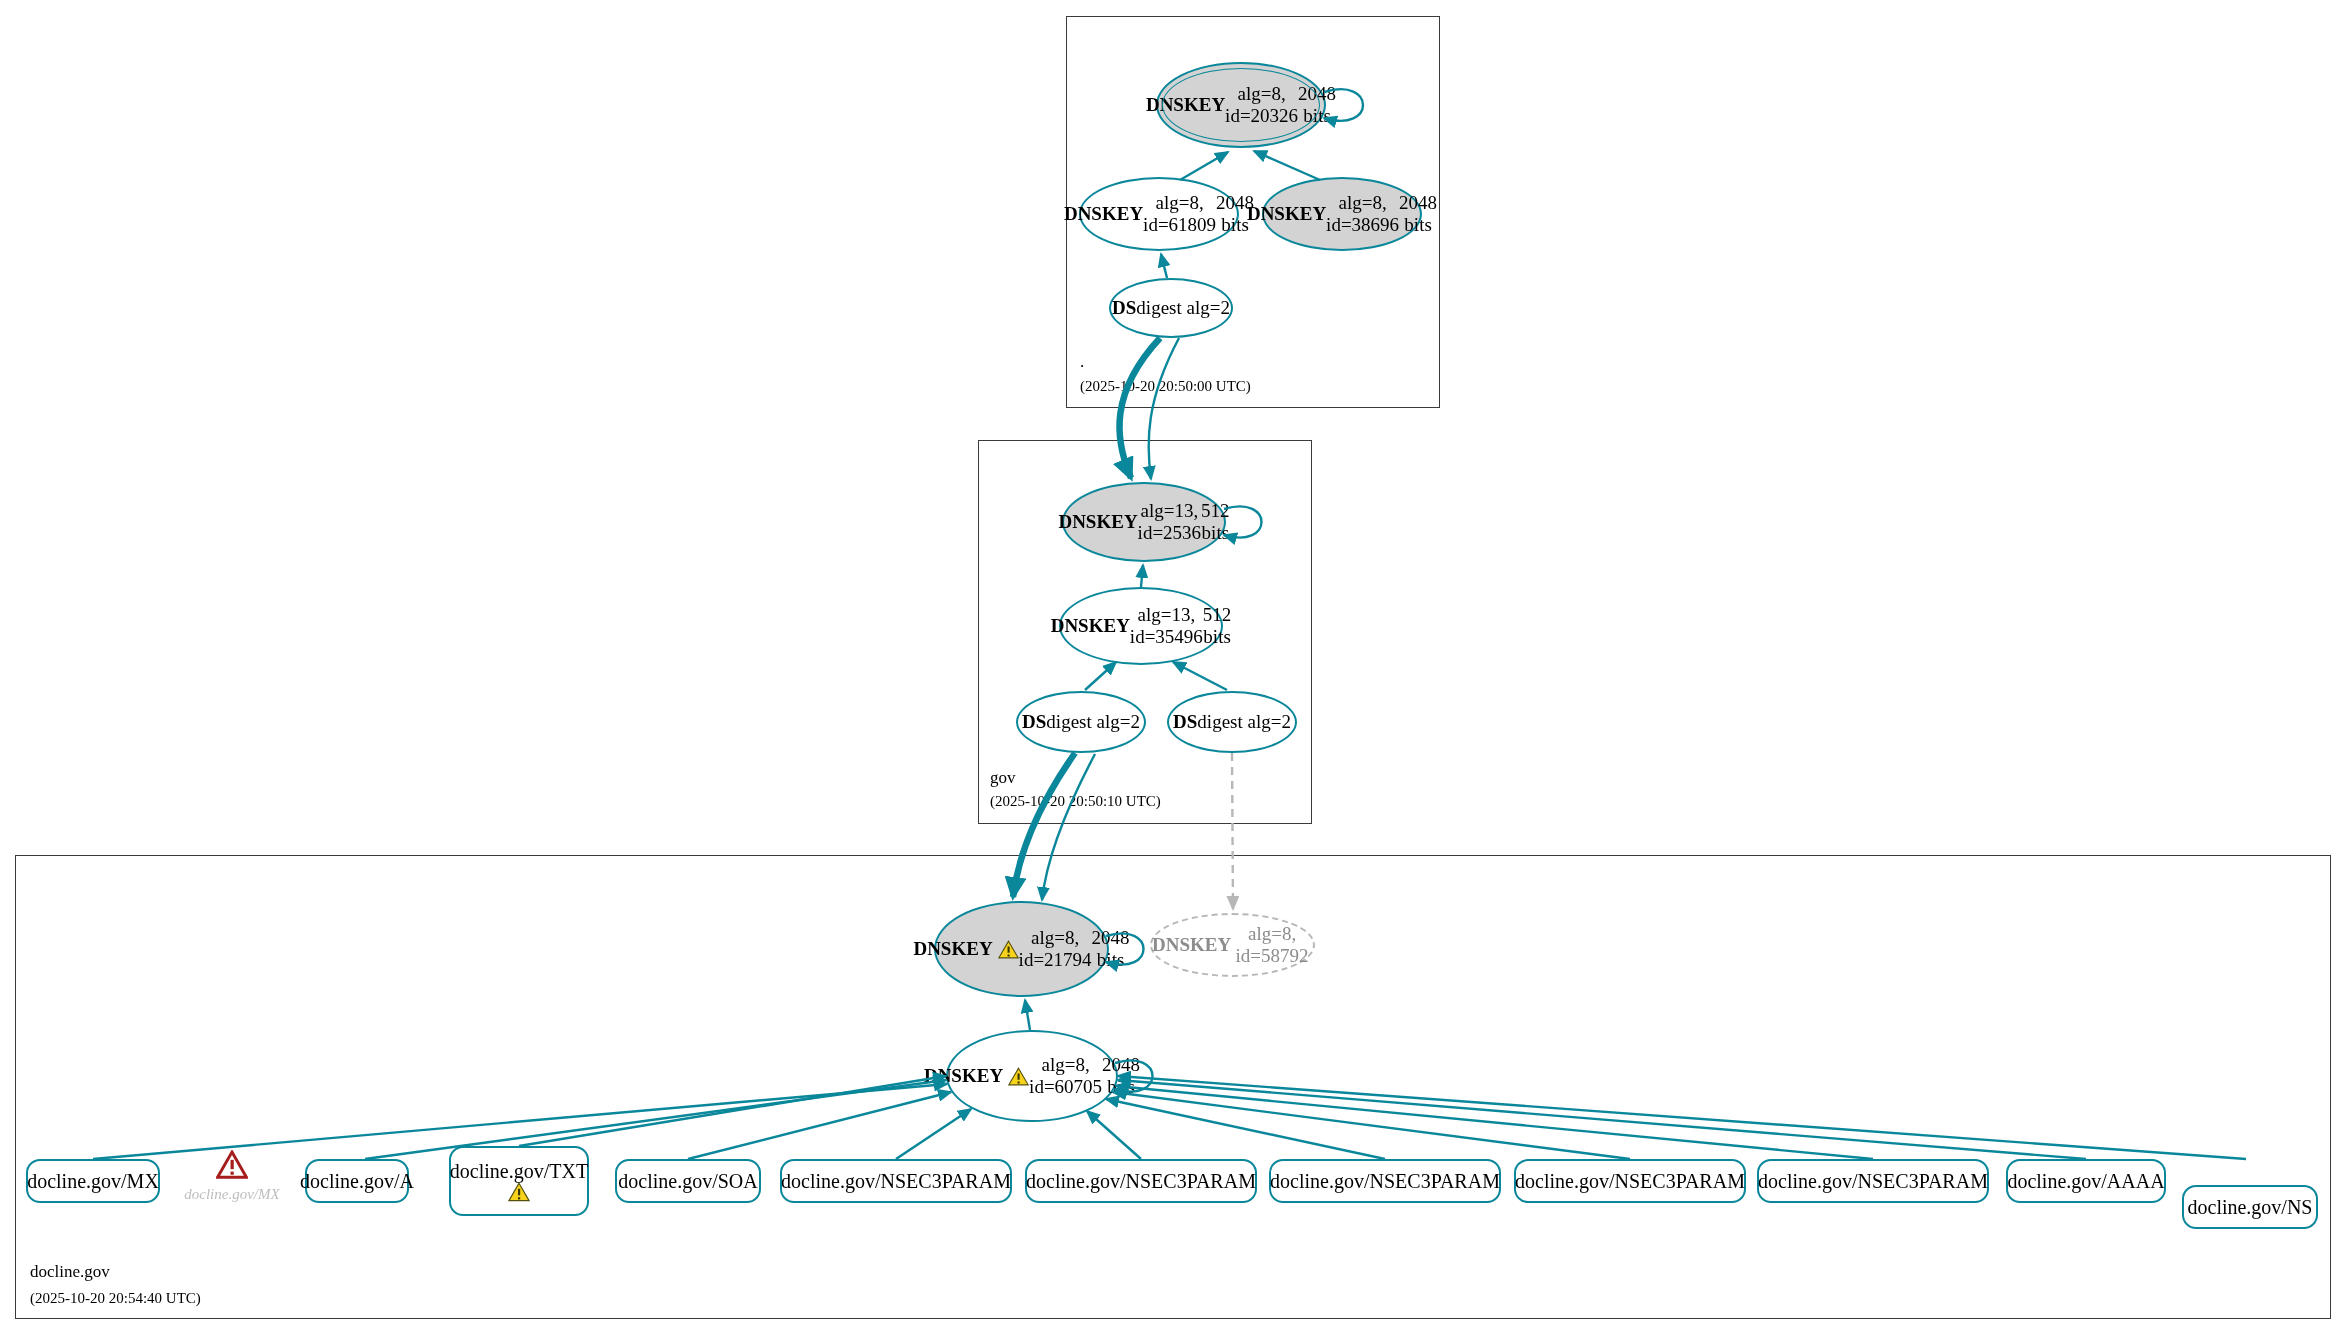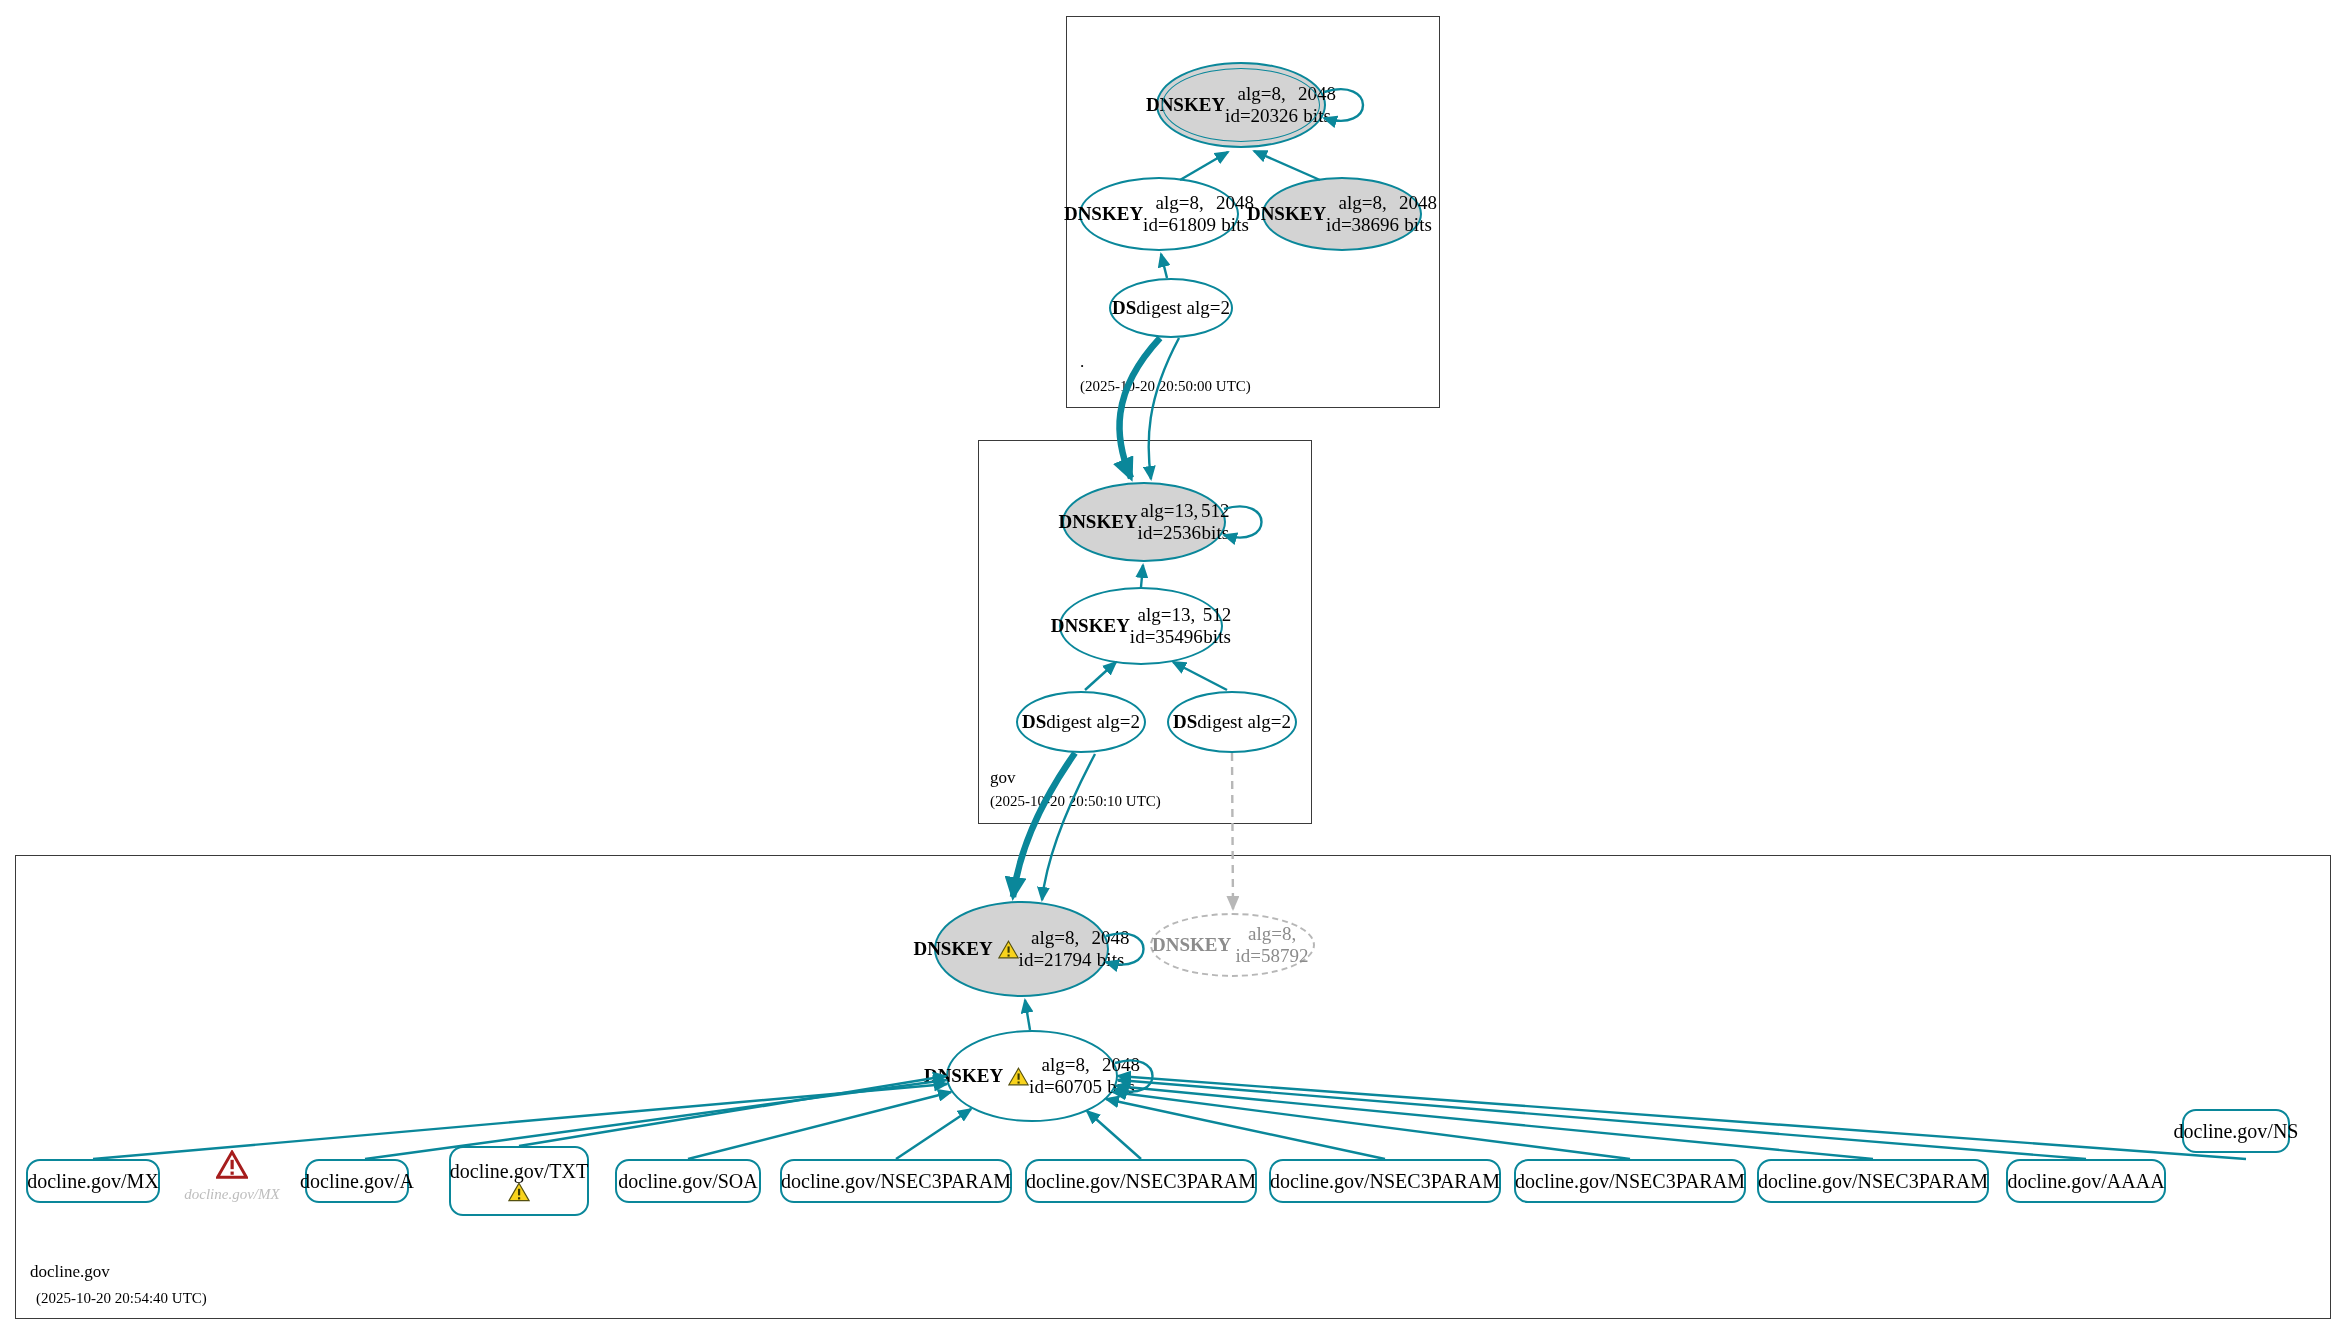--- a/index.html
+++ b/index.html
@@ -85,21 +85,21 @@
   <div class="zone-box" style="left:978px;top:440px;width:332px;height:382px"></div>
   <div class="zone-box" style="left:15px;top:855px;width:2314px;height:462px"></div>
 
   <div class="zone-name" style="left:1080px;top:352px">.</div>
   <div class="zone-ts" style="left:1080px;top:378px">(2025-10-20 20:50:00 UTC)</div>
 
   <div class="zone-name" style="left:990px;top:768px">gov</div>
   <div class="zone-ts" style="left:990px;top:793px">(2025-10-20 20:50:10 UTC)</div>
 
   <div class="zone-name" style="left:30px;top:1262px">docline.gov</div>
-  <div class="zone-ts" style="left:36px;top:1290px">(2025-10-20 20:54:40 UTC)</div>
+  <div class="zone-ts" style="left:30px;top:1290px">(2025-10-20 20:54:40 UTC)</div>
 
   <div class="node ellipse ksk double" style="left:1156px;top:62px;width:170px;height:86px">
     <div class="node-title">DNSKEY</div>
     <div class="node-sub">alg=8, id=20326</div>
     <div class="node-sub">2048 bits</div>
   </div>
 
   <div class="node ellipse" style="left:1079px;top:177px;width:160px;height:74px">
     <div class="node-title">DNSKEY</div>
     <div class="node-sub">alg=8, id=61809</div>
@@ -223,21 +223,21 @@
   </div>
 
   <div class="rrset" style="left:1757px;top:1159px;width:232px;height:44px">
     <span>docline.gov/NSEC3PARAM</span>
   </div>
 
   <div class="rrset" style="left:2006px;top:1159px;width:160px;height:44px">
     <span>docline.gov/AAAA</span>
   </div>
 
-  <div class="rrset" style="left:2182px;top:1109px;width:108px;height:44px">
+  <div class="rrset" style="left:2182px;top:1185px;width:136px;height:44px">
     <span>docline.gov/NS</span>
   </div>
 
   <svg id="edges" width="2344" height="1333" viewBox="0 0 2344 1333">
     <defs>
       <marker id="arr" markerUnits="userSpaceOnUse" markerWidth="15" markerHeight="13" refX="13" refY="6.5" orient="auto">
         <path d="M0,0 L15,6.5 L0,13 Z" fill="#0a879a"></path>
       </marker>
       <marker id="arrBig" markerUnits="userSpaceOnUse" markerWidth="24" markerHeight="22" refX="20" refY="11" orient="auto">
         <path d="M0,0 L24,11 L0,22 Z" fill="#0a879a"></path>

